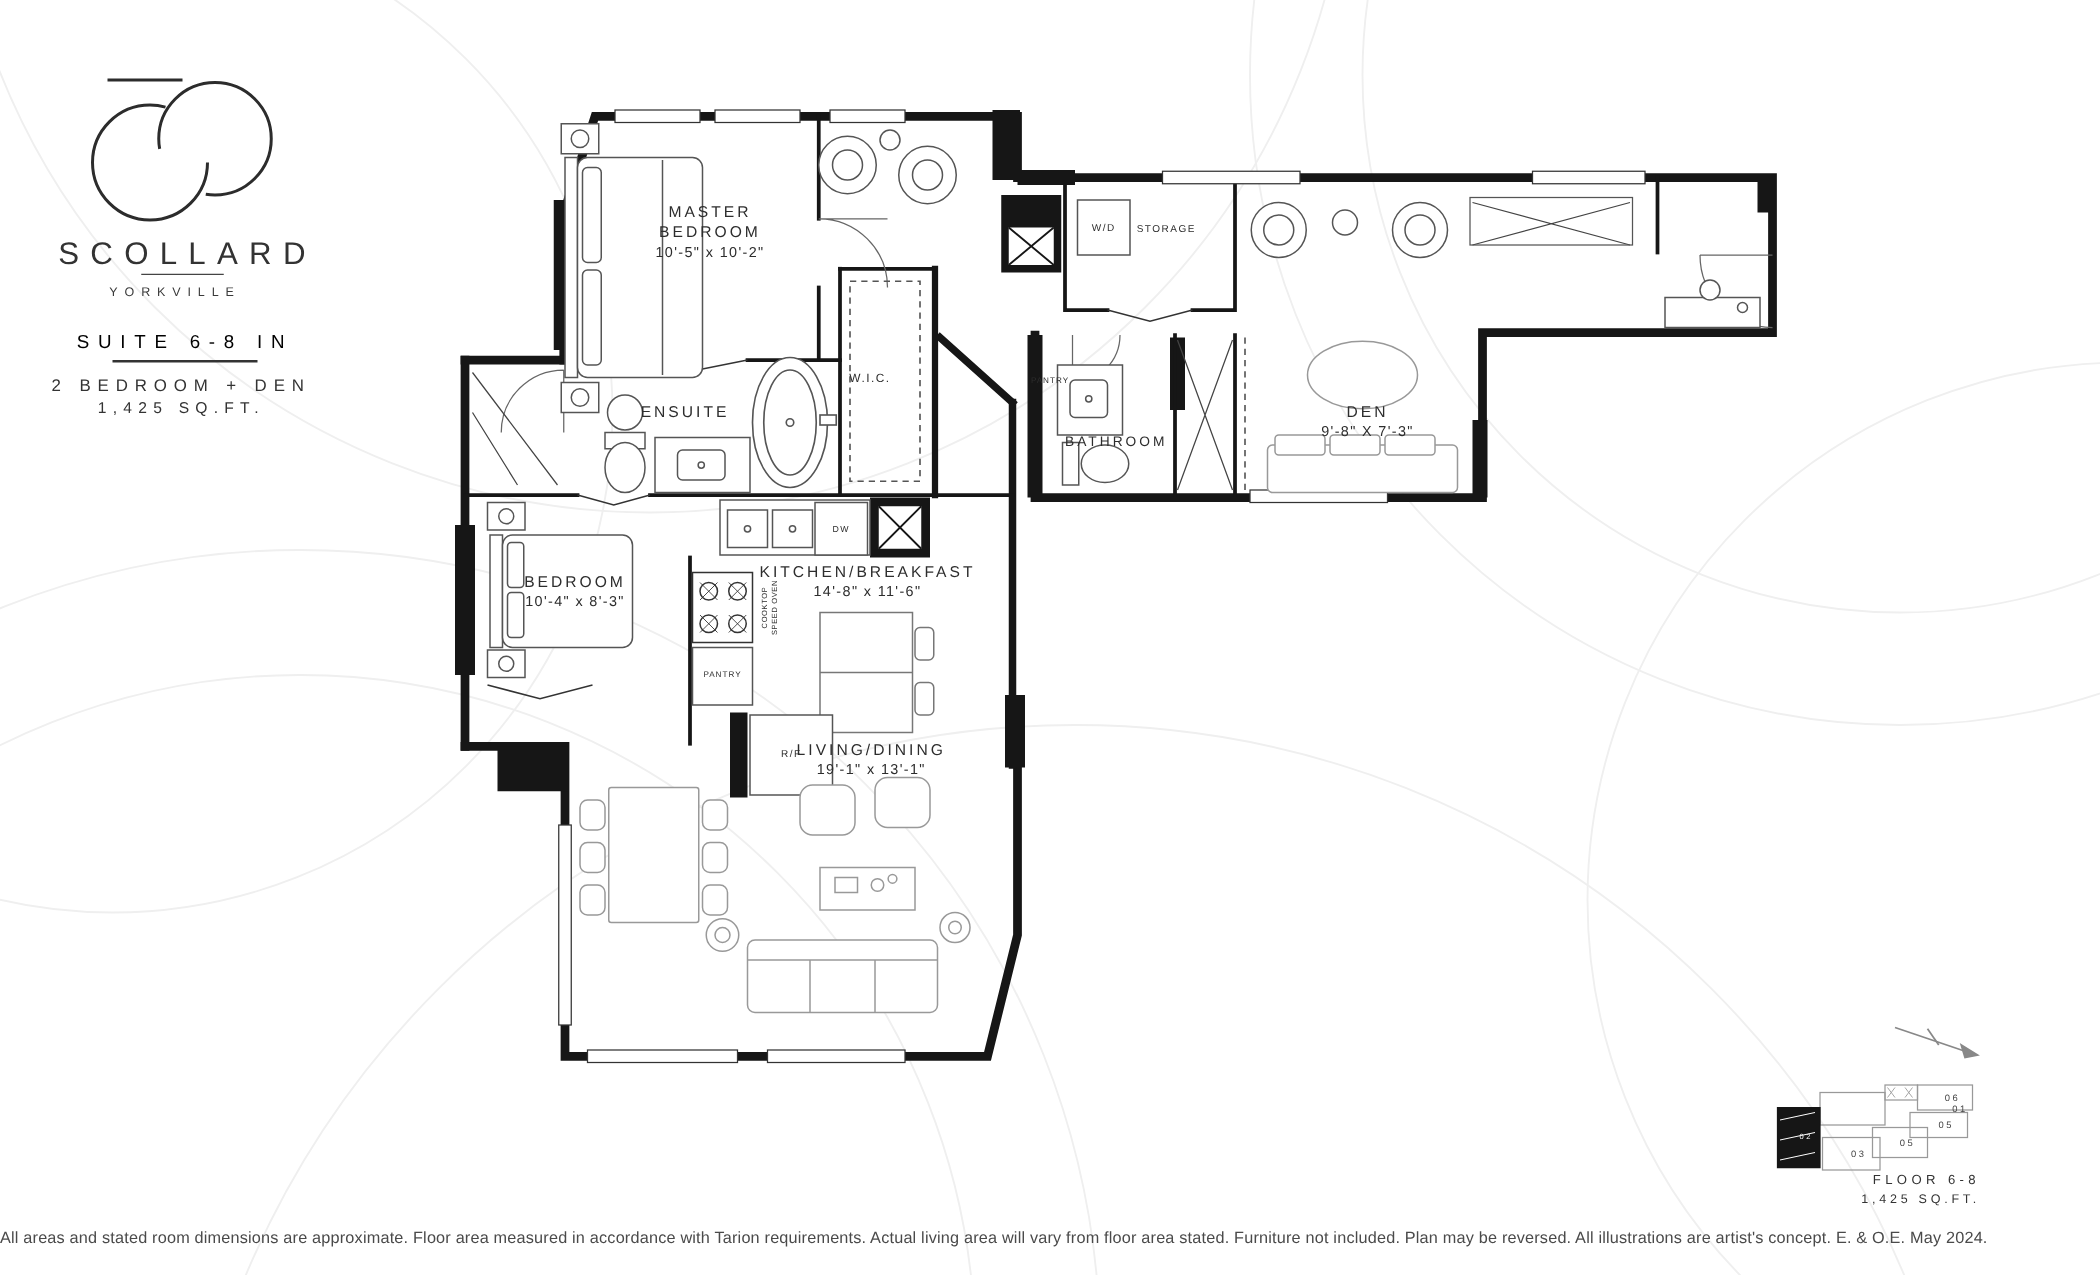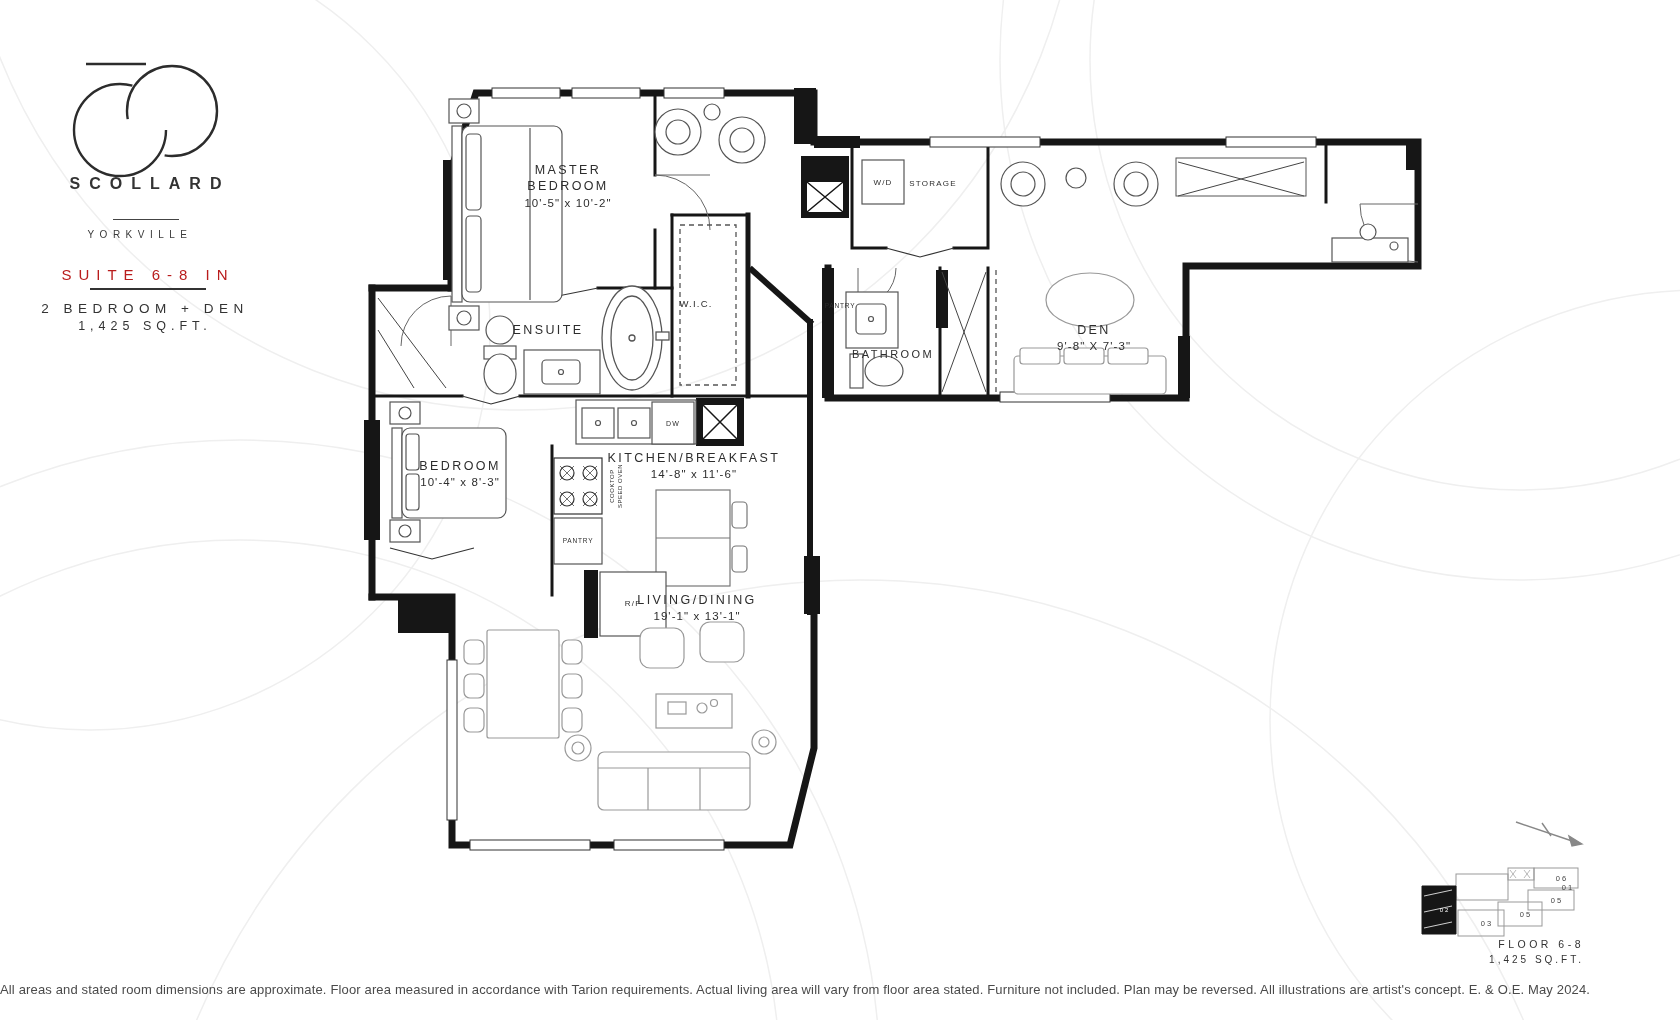--- a/index.html
+++ b/index.html
@@ -1,27 +1,27 @@
 <!DOCTYPE html>
 <html><head>
 <meta charset="utf-8">
 <style>
   html,body{margin:0;padding:0;background:#fff;}
   .page{position:relative;width:1680px;height:1020px;background:#fff;overflow:hidden;
         font-family:"Liberation Sans",sans-serif;color:#2d2d2d;}
   svg{display:block;}
   .abs{position:absolute;}
   
-  .brand-name{position:absolute;left:150px;top:184px;transform:translate(-50%,-50%);
-    font-size:16px;letter-spacing:9px;color:#333;font-weight:700;white-space:nowrap;}
+  .brand-name{position:absolute;left:150px;top:204px;transform:translate(-50%,-50%);
+    font-size:25px;letter-spacing:9px;color:#333;font-weight:400;white-space:nowrap;}
   .brand-rule{position:absolute;left:113px;top:219px;width:66px;height:1px;background:#444;}
   .brand-sub{position:absolute;left:140px;top:234px;transform:translate(-50%,-50%);
     font-size:10px;letter-spacing:5.5px;color:#3a3a3a;white-space:nowrap;}
   .suite-title{position:absolute;left:148px;top:274px;transform:translate(-50%,-50%);
-    font-size:15px;letter-spacing:7px;color:#b91c1c;white-space:nowrap;}
+    font-size:15px;letter-spacing:7px;color:#000000;white-space:nowrap;}
   .suite-rule{position:absolute;left:90px;top:288px;width:116px;height:1.5px;background:#333;}
   .suite-type{position:absolute;left:145px;top:308px;transform:translate(-50%,-50%);
     font-size:13.5px;letter-spacing:5.5px;color:#333;white-space:nowrap;text-align:right;}
   .suite-area{position:absolute;left:145px;top:326px;transform:translate(-50%,-50%);
     font-size:12.5px;letter-spacing:5px;color:#333;white-space:nowrap;}
   
   .lbl{position:absolute;transform:translate(-50%,-50%);text-align:center;color:#2d2d2d;
     font-size:12.5px;letter-spacing:2.4px;line-height:1.3;white-space:nowrap;}
   .lbl .dims{display:block;font-size:11.5px;letter-spacing:1.1px;margin-top:1px;}
   .lbl.wrap{white-space:normal;width:136px;}

